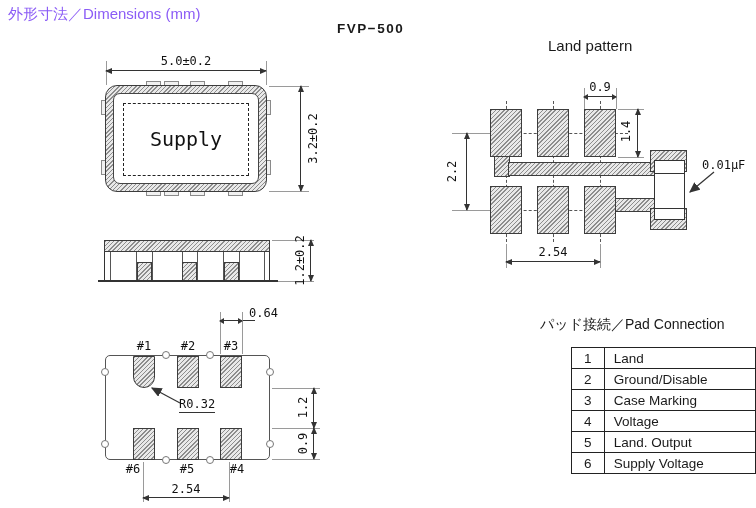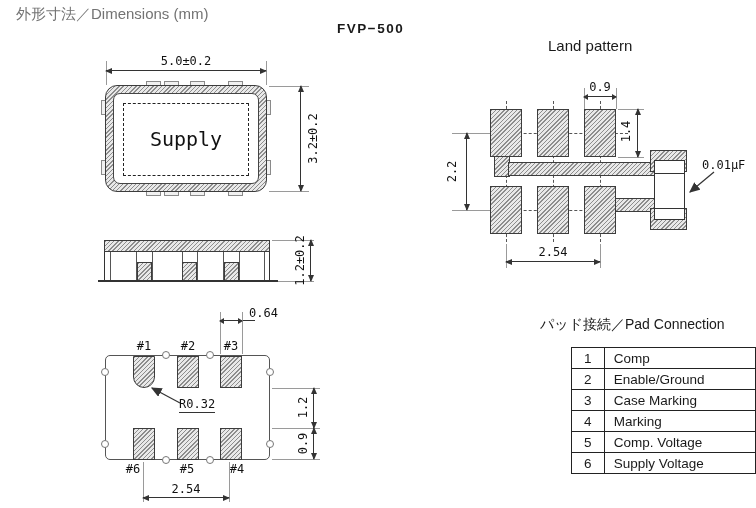--- a/index.html
+++ b/index.html
@@ -35,21 +35,21 @@
   .padtbl td.no{width:32px;text-align:center;}
   .padtbl td.nm{width:142px;text-align:left;padding-left:9px;}
   .hdr-jp{font-size:15px;font-weight:500;}
   svg.leaders{position:absolute;left:0;top:0;pointer-events:none;}
 </style>
 </head>
 <body>
 
 <div class="page">
 
-  <div class="abs hdr-jp" style="left:16px;top:5px;color:#737373;">外形寸法／Dimensions (mm)</div>
+  <div class="abs hdr-jp" style="left:8px;top:5px;color:#8b5cf6;">外形寸法／Dimensions (mm)</div>
   <div class="abs" style="left:337px;top:21px;font-size:13.5px;font-weight:bold;letter-spacing:1.5px;text-align:center;">FVP−500</div>
 
   <div>
 
     <div class="abs xl" style="left:106px;top:61px;width:1px;height:24px;"></div>
     <div class="abs xl" style="left:266px;top:61px;width:1px;height:24px;"></div>
     <div class="abs dh" style="left:106px;top:70px;width:160px;"></div>
     <div class="abs dimtxt ctr" style="left:150px;top:55px;width:72px;">5.0±0.2</div>
 
     <div class="abs tab" style="left:146px;top:81px;width:15px;height:6px;"></div>
@@ -194,37 +194,37 @@
     <div class="abs dh" style="left:506px;top:261px;width:94px;"></div>
     <div class="abs dimtxt ctr" style="left:523px;top:246px;width:60px;">2.54</div>
   </div>
 
   <div>
     <div class="abs" style="left:540px;top:316px;font-size:14px;">パッド接続／Pad Connection</div>
     <table class="padtbl abs" style="left:571px;top:347px;">
       <tbody>
           <tr>
         <td class="no">1</td>
-        <td class="nm">Comp</td>
+        <td class="nm">Land</td>
       </tr>
       <tr>
         <td class="no">2</td>
-        <td class="nm">Enable/Ground</td>
+        <td class="nm">Ground/Disable</td>
       </tr>
       <tr>
         <td class="no">3</td>
         <td class="nm">Case Marking</td>
       </tr>
       <tr>
         <td class="no">4</td>
-        <td class="nm">Marking</td>
+        <td class="nm">Voltage</td>
       </tr>
       <tr>
         <td class="no">5</td>
-        <td class="nm">Comp. Voltage</td>
+        <td class="nm">Land. Output</td>
       </tr>
       <tr>
         <td class="no">6</td>
         <td class="nm">Supply Voltage</td>
       </tr>
     </tbody>
       </table>
   </div>
 
   <svg class="leaders" width="756" height="508" viewBox="0 0 756 508">

